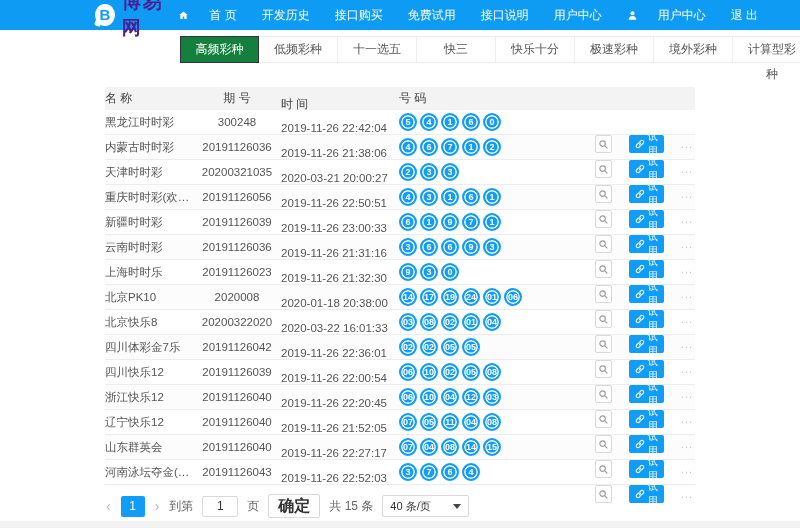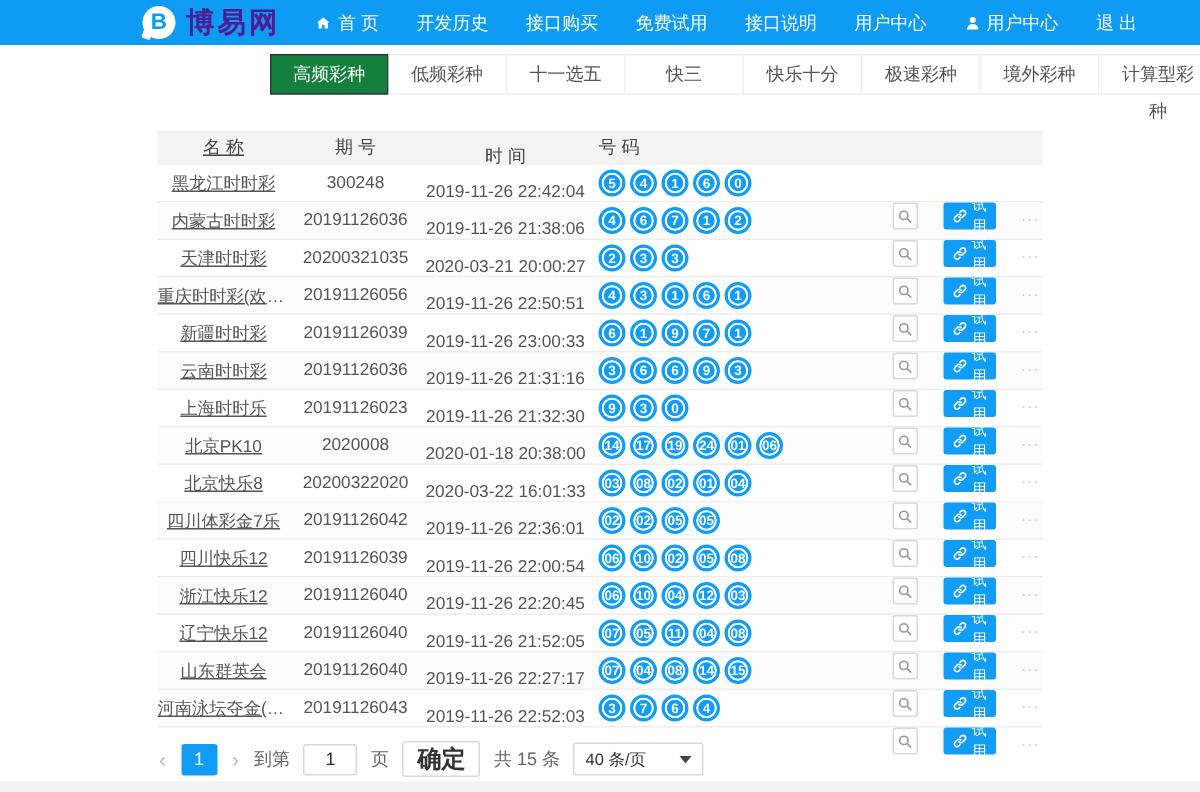--- a/index.html
+++ b/index.html
@@ -9,38 +9,38 @@
 
   
   .header { height:30px; background:#0e9bf4; display:flex; align-items:center; padding-left:95px; }
   .brand { display:flex; align-items:center; gap:7px; }
   .logo { width:22px; height:22px; background:#fff; border-radius:50%; position:relative;
           color:#0e9bf4; font-weight:bold; font-size:15px; line-height:22px; text-align:center; }
   .logo::after { content:""; position:absolute; left:0; bottom:0; width:6px; height:6px;
                  background:#fff; border-radius:1px; transform:rotate(20deg); }
   .brand-name { color:#4c1d95; font-size:19px; font-weight:bold; letter-spacing:2px; }
   .nav { margin-left:auto; margin-right:42px; display:flex; align-items:center; gap:25px; }
-  .nav-item { color:#fff; font-size:12px; display:flex; align-items:center; gap:4px;
+  .nav-item { color:#fff; font-size:12px; display:flex; align-items:center; gap:20px;
               cursor:pointer; text-decoration:none; white-space:nowrap; }
   .nav-icon { display:flex; align-items:center; }
 
   
   .tabs { display:flex; margin:6px 0 0 180px; }
   .tab { min-width:79px; height:27px; line-height:25px; text-align:center; font-size:12px;
          color:#555; background:#fff; border:1px solid #eee; border-left:none;
          padding:0 10px; cursor:pointer; }
   .tab:first-child { border-left:1px solid #eee; }
   .tab.active { background:#15803d; border-color:#2e3440; color:#fff; }
 
   
   .table { width:590px; margin:24px 0 0 105px; font-size:11.5px; }
   .thead { display:flex; align-items:center; background:#f3f3f3; height:23px; color:#444; font-size:12px; }
-  .cell-name   { width:88px;  text-align:center; white-space:nowrap; overflow:hidden; text-overflow:ellipsis;text-decoration:underline; }
+  .cell-name   { width:88px;  text-align:left; white-space:nowrap; overflow:hidden; text-overflow:ellipsis; }
   .cell-issue  { width:88px;  text-align:center; }
-  .cell-time   { width:112px; text-align:center;margin-top:12px; }
+  .cell-time   { width:112px; text-align:left;margin-top:12px; }
   .cell-nums   { flex:1; text-align:left; padding-left:6px; display:flex; align-items:center; }
   .thead .cell-nums { display:block; }
   .cell-actions{ width:100px; display:flex; justify-content:center; align-items:center; gap:17px; padding-right:2px;margin-top:44px; }
   .row { display:flex; align-items:center; height:25px; border-bottom:1px solid #ededed; color:#555; }
   .row.even { background:#fcfcfc; }
   .ball { width:18px; height:18px; border-radius:50%; background:#119df5; border:2px solid #119df5;
           box-shadow:inset 0 0 0 1.5px #fff; color:#fff; font-size:9px; font-weight:bold;
           display:inline-flex; align-items:center; justify-content:center; margin-right:3px; flex:none; }
   .btn-search { width:27px; height:18px; border:1px solid #d9d9d9; border-radius:2px; background:#fff;
                 display:flex; align-items:center; justify-content:center; cursor:pointer; }

